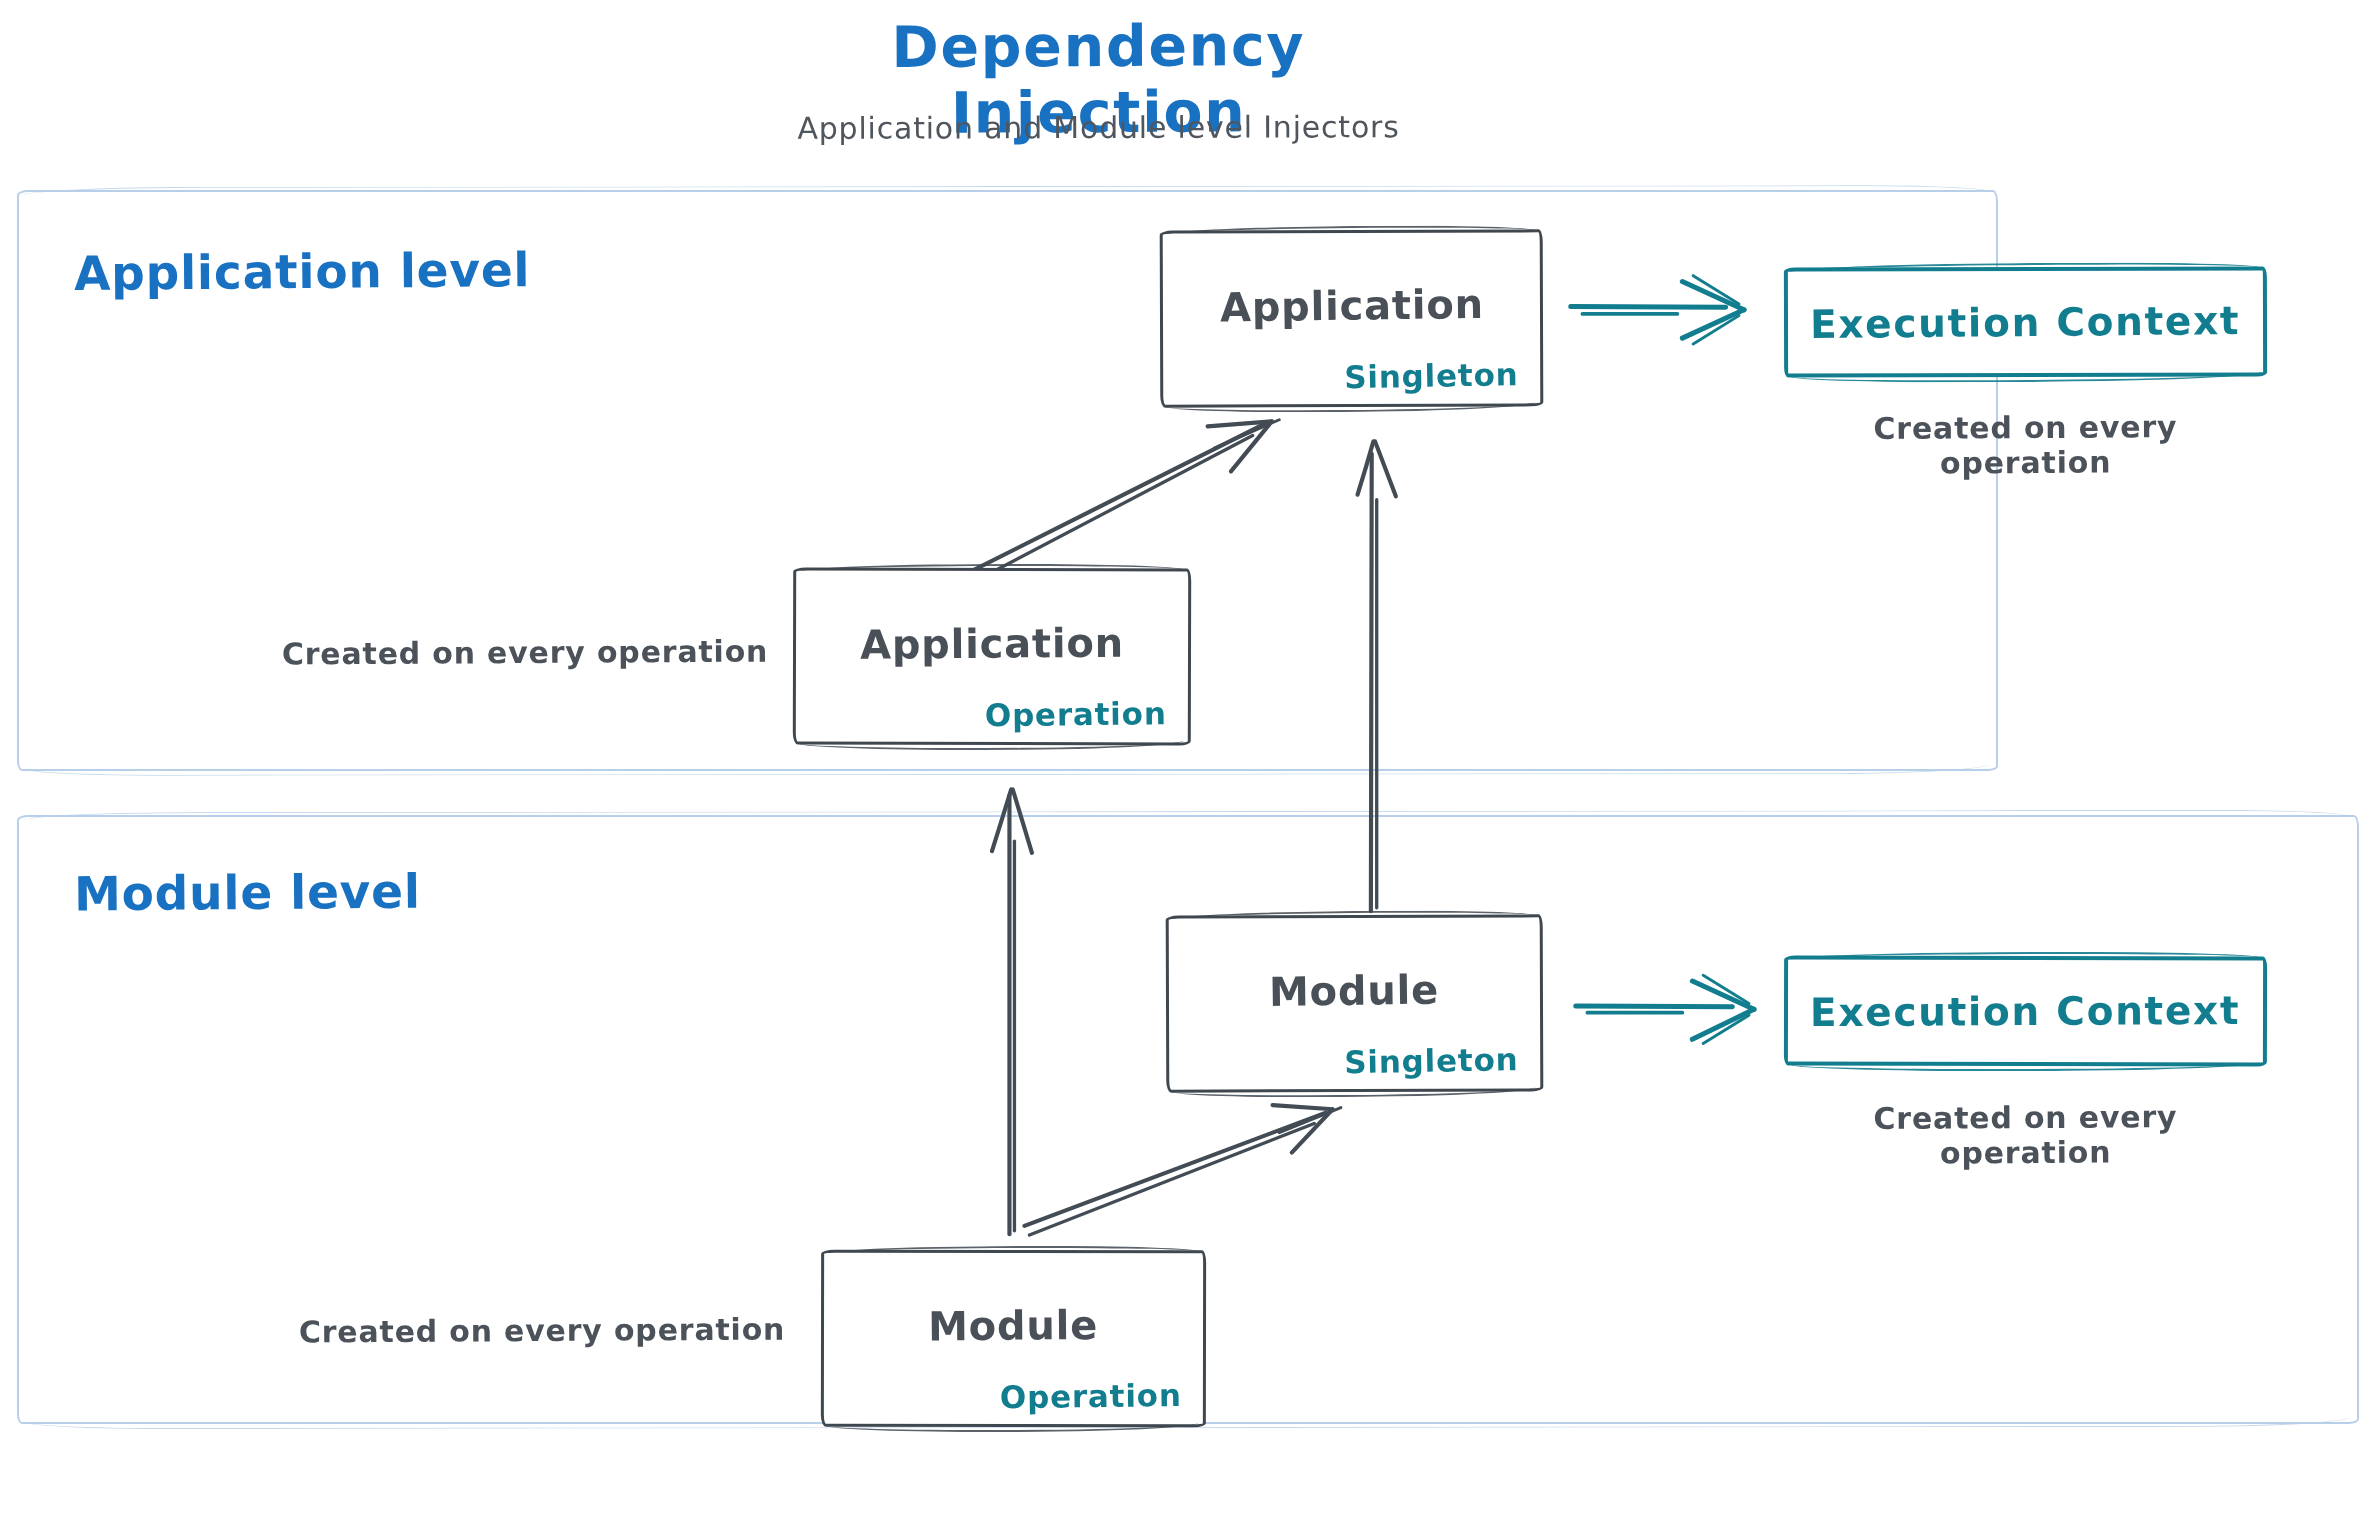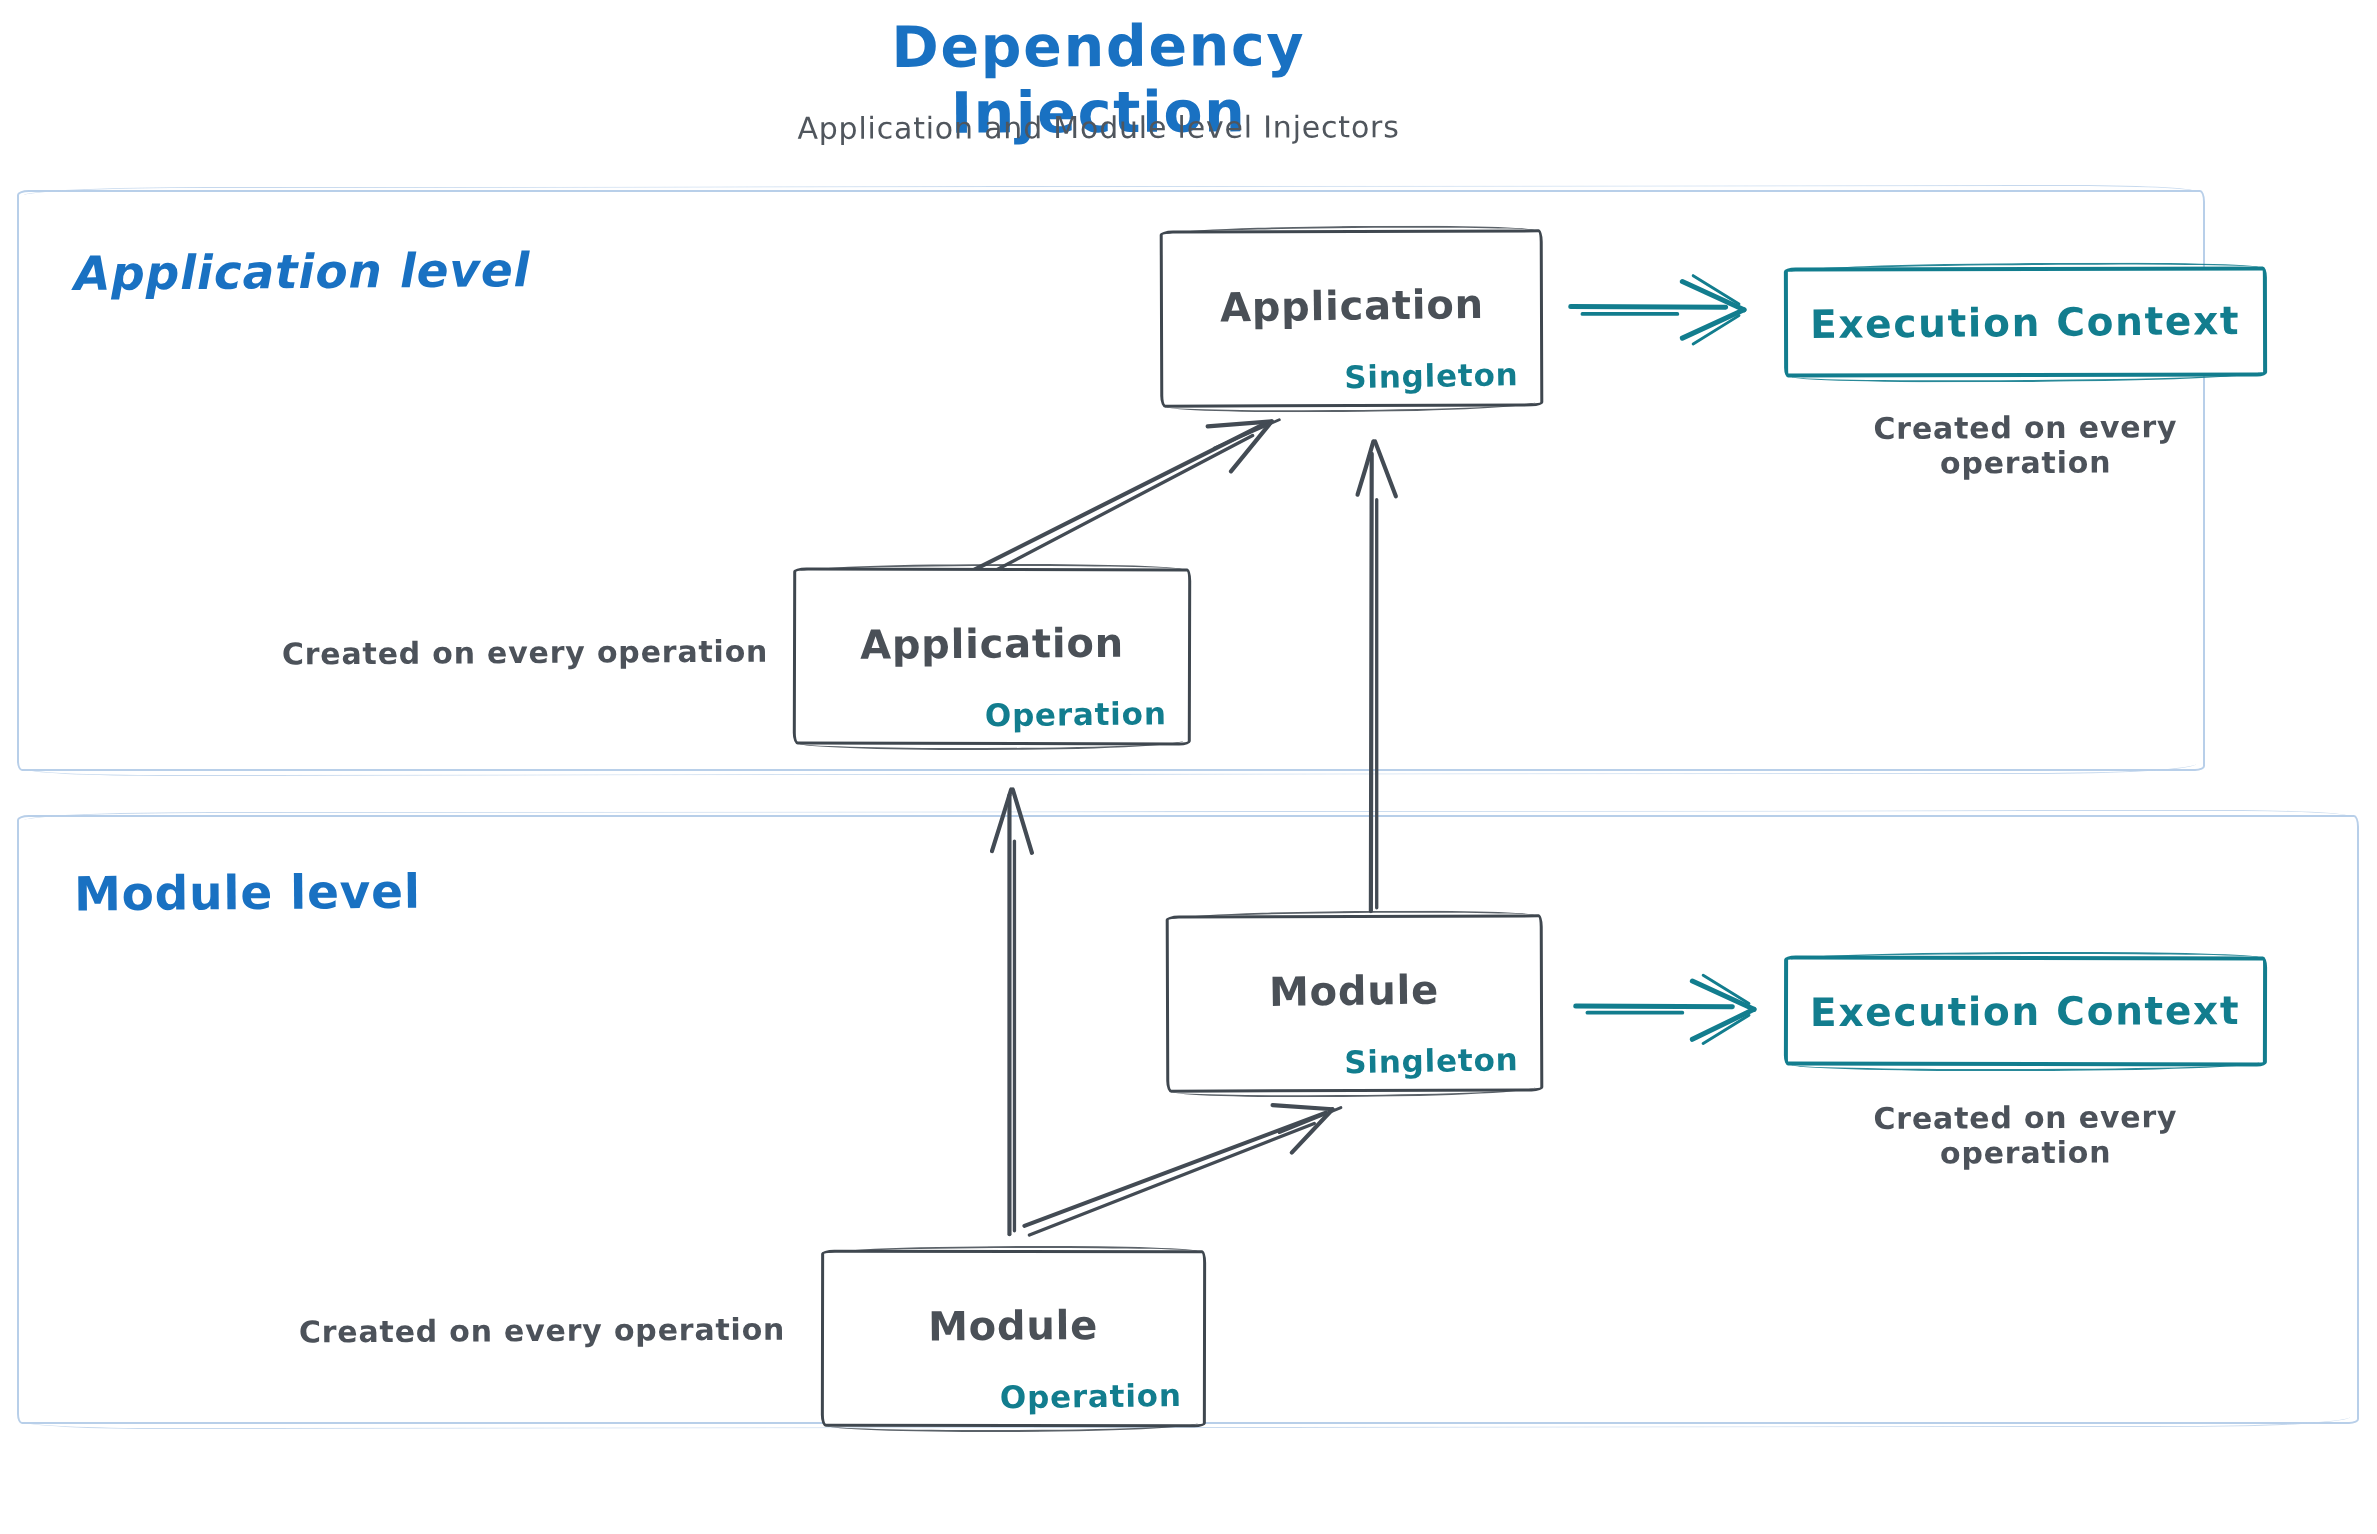--- a/index.html
+++ b/index.html
@@ -35,21 +35,21 @@
     border:2.1px solid var(--section);
     border-radius:11.7px 5px 10px 5px / 5px 11.7px 5px 10px;
   }
   .section::before{ 
     content:"";position:absolute;left:5px;right:6.7px;top:-5.8px;bottom:-5.8px;
     border-top:1.2px solid var(--section);
     border-bottom:1.2px solid var(--section);
     border-radius:183px 133px 167px 142px / 8.3px 6.7px 10px 7.5px;
     transform:rotate(-0.06deg);pointer-events:none;opacity:.8;
   }
-  .section-app{left:16.7px;top:190px;width:2188px;height:581px;font-style:italic;}
+  .section-app{left:16.7px;top:190px;width:1981px;height:581px;}
   .section-module{left:16.7px;top:815px;width:2342px;height:609px;}
   .section-label{
     position:absolute;left:55px;color:var(--blue);
     font-size:47px;font-weight:bold;letter-spacing:0.8px;
     transform:rotate(-0.5deg);
   }
   .section-label.app{top:52px;}
   .section-label.module{top:48px;}
   
   .node{

